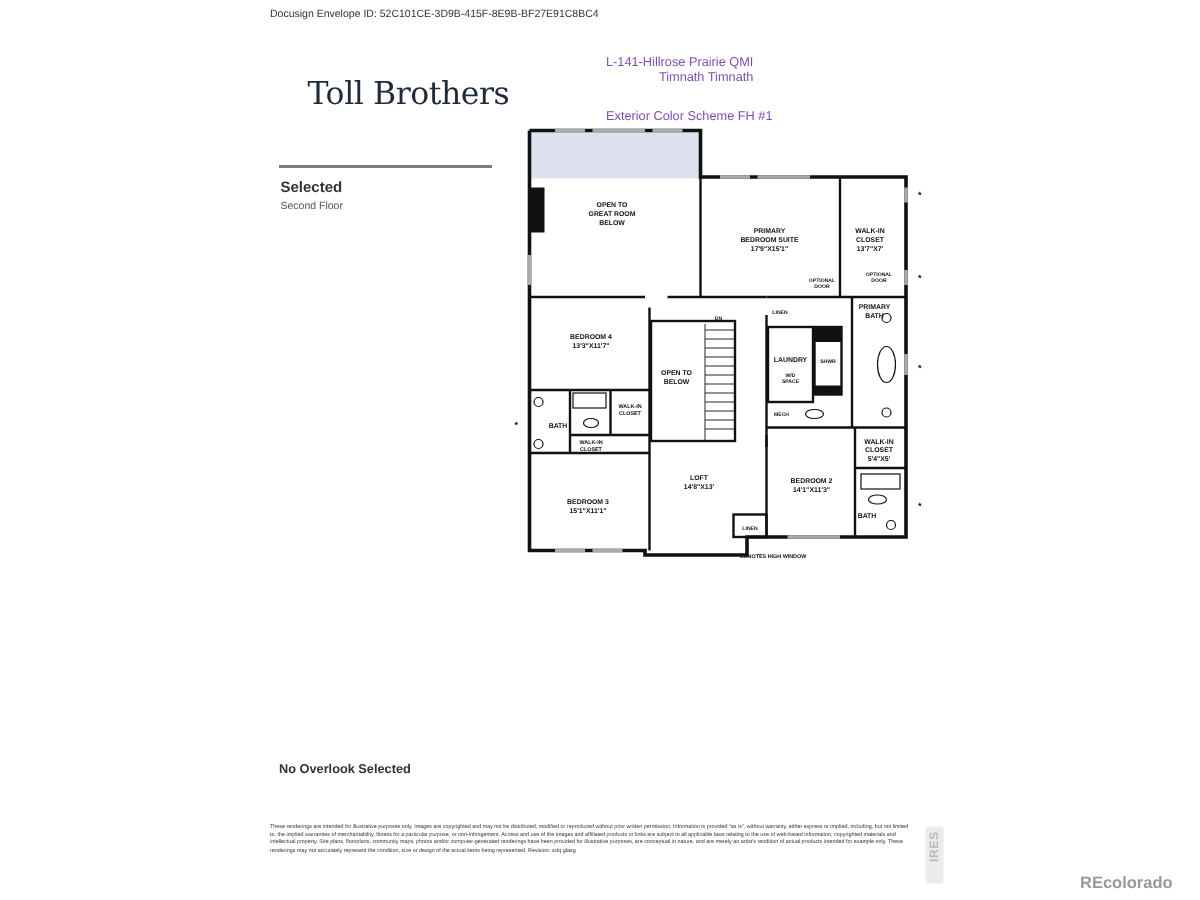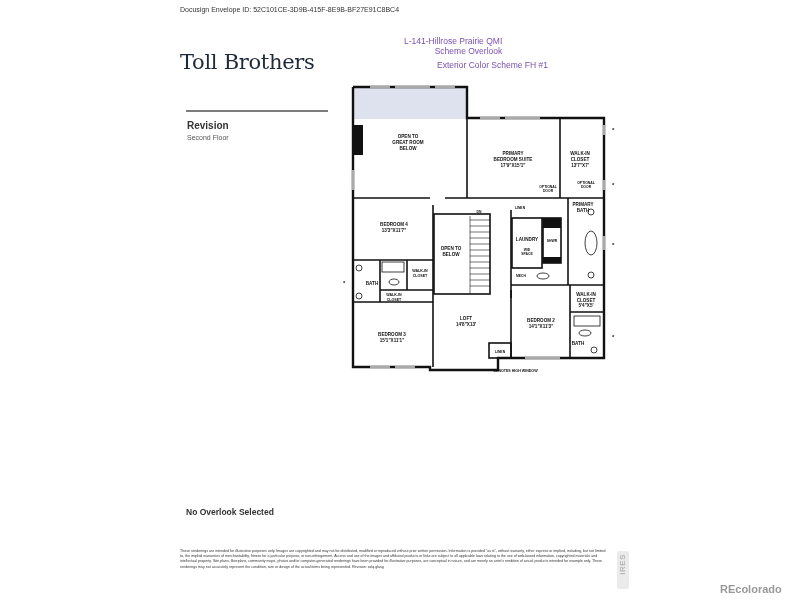--- a/index.html
+++ b/index.html
@@ -2,50 +2,50 @@
 <html><head>
 <meta charset="utf-8">
 <style>
   html, body { margin: 0; padding: 0; }
   body {
     width: 800px; height: 600px; background: #ffffff; position: relative; overflow: hidden;
     font-family: "Liberation Sans", sans-serif; color: #222;
   }
   .abs { position: absolute; }
   .envelope { left: 180px; top: 6px; font-size: 7px; color: #333; letter-spacing: 0; }
-  .brand { left: 180px; top: 50px; font-family: "DejaVu Serif", "Liberation Serif", serif; font-size: 21px; color: #1e2a3a; letter-spacing: -0.3px; }
+  .brand { left: 205px; top: 50px; font-family: "DejaVu Serif", "Liberation Serif", serif; font-size: 21px; color: #1e2a3a; letter-spacing: -0.3px; }
   .meta { left: 404px; color: #7a4fb0; font-size: 8.5px; line-height: 10px; }
   .meta1 { top: 36px; text-align: right; }
-  .meta2 { top: 60px; margin-left: 33px; }
+  .meta2 { top: 72px; }
   .rule { left: 186px; top: 110px; width: 142px; height: 2px; background: #7c7c7c; }
   .model { left: 187px; top: 120px; font-size: 10px; font-weight: bold; color: #333; }
   .floor { left: 187px; top: 134px; font-size: 7px; color: #555; }
   .options { left: 186px; top: 507px; font-size: 8.5px; font-weight: bold; color: #333; }
   .disclaimer { left: 180px; top: 549px; width: 430px; font-size: 3.6px; line-height: 5.2px; color: #333; }
   .ires { left: 617px; top: 551px; width: 12px; height: 38px; background: #ebebeb; border-radius: 2px; }
   .ires span { position: absolute; left: 1px; top: 3px; writing-mode: vertical-rl; transform: rotate(180deg); font-size: 8px; font-weight: bold; color: #b8b8b8; letter-spacing: 0.5px; }
   .recolorado { left: 720px; top: 583px; font-size: 11px; color: #999; font-weight: bold; }
   svg.plan { position: absolute; left: 0; top: 0; }
   svg.plan text { font-family: "Liberation Sans", sans-serif; font-weight: bold; fill: #111; }
 </style>
 </head>
 <body>
 
 <div class="abs envelope">Docusign Envelope ID: 52C101CE-3D9B-415F-8E9B-BF27E91C8BC4</div>
 
 <div class="abs brand">Toll Brothers</div>
 
 <div class="abs meta meta1">
   <div>L-141-Hillrose Prairie QMI</div>
-  <div>Scheme Overlook</div>
+  <div>Timnath Timnath</div>
 </div>
 <div class="abs meta meta2">Exterior Color Scheme FH #1</div>
 
 <div class="abs rule"></div>
-<div class="abs model">Revision</div>
+<div class="abs model">Selected</div>
 <div class="abs floor">Second Floor</div>
 
 <svg class="plan" width="800" height="600" viewBox="0 0 800 600">
 
   <rect x="353" y="87" width="114" height="32" fill="#dde2ee"></rect>
 
   <g fill="none" stroke="#111" stroke-width="2.4">
 
     <polyline points="353,87 467,87 467,118 604,118 604,358 498,358 498,370 430,370 430,367 353,367 353,87"></polyline>
   </g>

